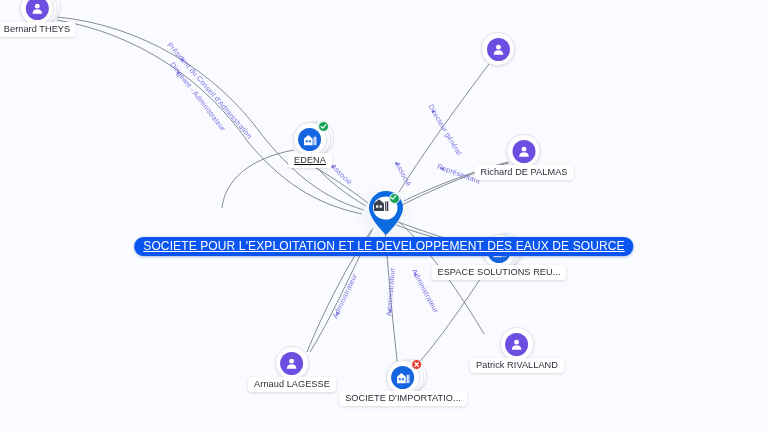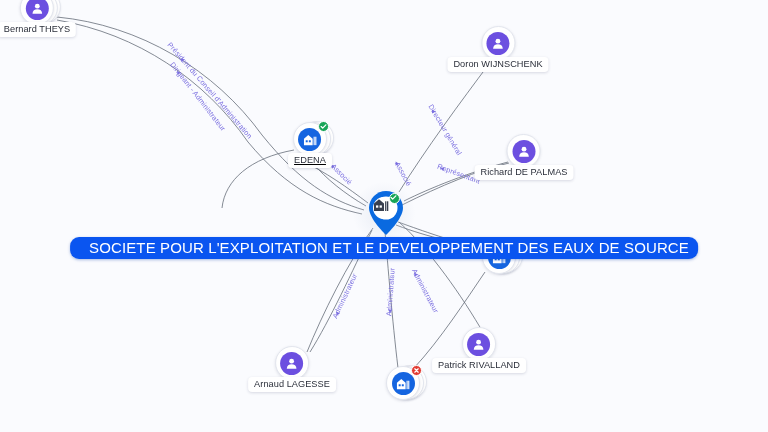--- a/index.html
+++ b/index.html
@@ -163,25 +163,26 @@
 
   .focus-label {
     position: absolute;
     z-index: 6;
     left: 50%;
     top: 41px;
     transform: translateX(-50%);
     background: #0a55f0;
     color: #ffffff;
     border-radius: 9px;
-    padding: 2px 9px 3px 19px;
-    font-size: 15px;
+    padding: 2px 9px 3px 9px;
+    font-size: 12px;
     white-space: nowrap;
     letter-spacing: 0.12px;
     box-shadow: 0 1px 3px rgba(10,60,170,0.35);
+    text-decoration: underline;
   }
 </style>
 </head>
 <body>
 
 <div id="stage">
 
   <svg id="edges" viewBox="0 0 768 432" xmlns="http://www.w3.org/2000/svg">
     <defs>
       <marker id="arw" markerWidth="5" markerHeight="5" refX="2.5" refY="2.5" orient="auto" markerUnits="strokeWidth">
@@ -245,21 +246,20 @@
         <div class="node-hit">
           <div class="disc">
             <div class="inner person">
               <svg width="13" height="13" viewBox="0 0 14 14" xmlns="http://www.w3.org/2000/svg">
                 <circle cx="7" cy="4.5" r="2.6" fill="#ffffff"></circle>
                 <path d="M1.8 12.6 C1.8 9.3 4.1 7.8 7 7.8 C9.9 7.8 12.2 9.3 12.2 12.6 Z" fill="#ffffff"></path>
               </svg>
             </div>
           </div>
         </div>
-        <div class="node-label">Doron WIJNSCHENK</div>
       </div>
       <div class="node" style="left: 310px; top: 145px; text-decoration: underline;">
         <div class="node-hit stack">
           <div class="disc">
             <div class="inner company">
               <svg width="14" height="13" viewBox="0 0 16 15" xmlns="http://www.w3.org/2000/svg">
                 <path d="M1 14 L1 6.5 L6 2.2 L11 6.5 L11 14 Z" fill="#ffffff"></path>
                 <rect x="3" y="8.4" width="2.3" height="2.3" fill="#1565e0"></rect>
                 <rect x="6.6" y="8.4" width="2.3" height="2.3" fill="#1565e0"></rect>
                 <rect x="12.1" y="4.3" width="1.3" height="9.7" fill="#ffffff"></rect>
@@ -295,35 +295,36 @@
               <svg width="14" height="13" viewBox="0 0 16 15" xmlns="http://www.w3.org/2000/svg">
                 <path d="M1 14 L1 6.5 L6 2.2 L11 6.5 L11 14 Z" fill="#ffffff"></path>
                 <rect x="3" y="8.4" width="2.3" height="2.3" fill="#1565e0"></rect>
                 <rect x="6.6" y="8.4" width="2.3" height="2.3" fill="#1565e0"></rect>
                 <rect x="12.1" y="4.3" width="1.3" height="9.7" fill="#ffffff"></rect>
                 <rect x="14" y="4.3" width="1.3" height="9.7" fill="#ffffff"></rect>
               </svg>
             </div>
           </div>
         </div>
+        <div class="node-label">ESPACE SOLUTIONS REU...</div>
       </div>
       <div class="node" style="left: 292px; top: 369px;">
         <div class="node-hit">
           <div class="disc">
             <div class="inner person">
               <svg width="13" height="13" viewBox="0 0 14 14" xmlns="http://www.w3.org/2000/svg">
                 <circle cx="7" cy="4.5" r="2.6" fill="#ffffff"></circle>
                 <path d="M1.8 12.6 C1.8 9.3 4.1 7.8 7 7.8 C9.9 7.8 12.2 9.3 12.2 12.6 Z" fill="#ffffff"></path>
               </svg>
             </div>
           </div>
         </div>
         <div class="node-label">Arnaud LAGESSE</div>
       </div>
-      <div class="node" style="left: 479px; top: 350px;">
+      <div class="node" style="left: 517px; top: 350px;">
         <div class="node-hit">
           <div class="disc">
             <div class="inner person">
               <svg width="13" height="13" viewBox="0 0 14 14" xmlns="http://www.w3.org/2000/svg">
                 <circle cx="7" cy="4.5" r="2.6" fill="#ffffff"></circle>
                 <path d="M1.8 12.6 C1.8 9.3 4.1 7.8 7 7.8 C9.9 7.8 12.2 9.3 12.2 12.6 Z" fill="#ffffff"></path>
               </svg>
             </div>
           </div>
         </div>
@@ -341,20 +342,21 @@
                 <rect x="14" y="4.3" width="1.3" height="9.7" fill="#ffffff"></rect>
               </svg>
             </div>
           </div>
           <div class="badge bad">
             <svg width="7" height="7" viewBox="0 0 10 10" xmlns="http://www.w3.org/2000/svg">
               <path d="M2.6 2.6 L7.4 7.4 M7.4 2.6 L2.6 7.4" fill="none" stroke="#ffffff" stroke-width="1.8" stroke-linecap="round"></path>
             </svg>
           </div>
         </div>
+        <div class="node-label">SOCIETE D'IMPORTATIO...</div>
       </div>
     </div>
 
   <div class="node focus" id="focus-node" style="left: 384px; top: 213px;">
     <div class="halo"></div>
     <div class="node-hit">
       <div class="pin">
         <svg width="38" height="46" viewBox="0 0 38 46" xmlns="http://www.w3.org/2000/svg">
           <path d="M19 1 C9.6 1 2 8.6 2 18 C2 29 19 45 19 45 C19 45 36 29 36 18 C36 8.6 28.4 1 19 1 Z" fill="#0a6ae0"></path>
           <circle cx="19" cy="18" r="11.5" fill="#ffffff"></circle>

